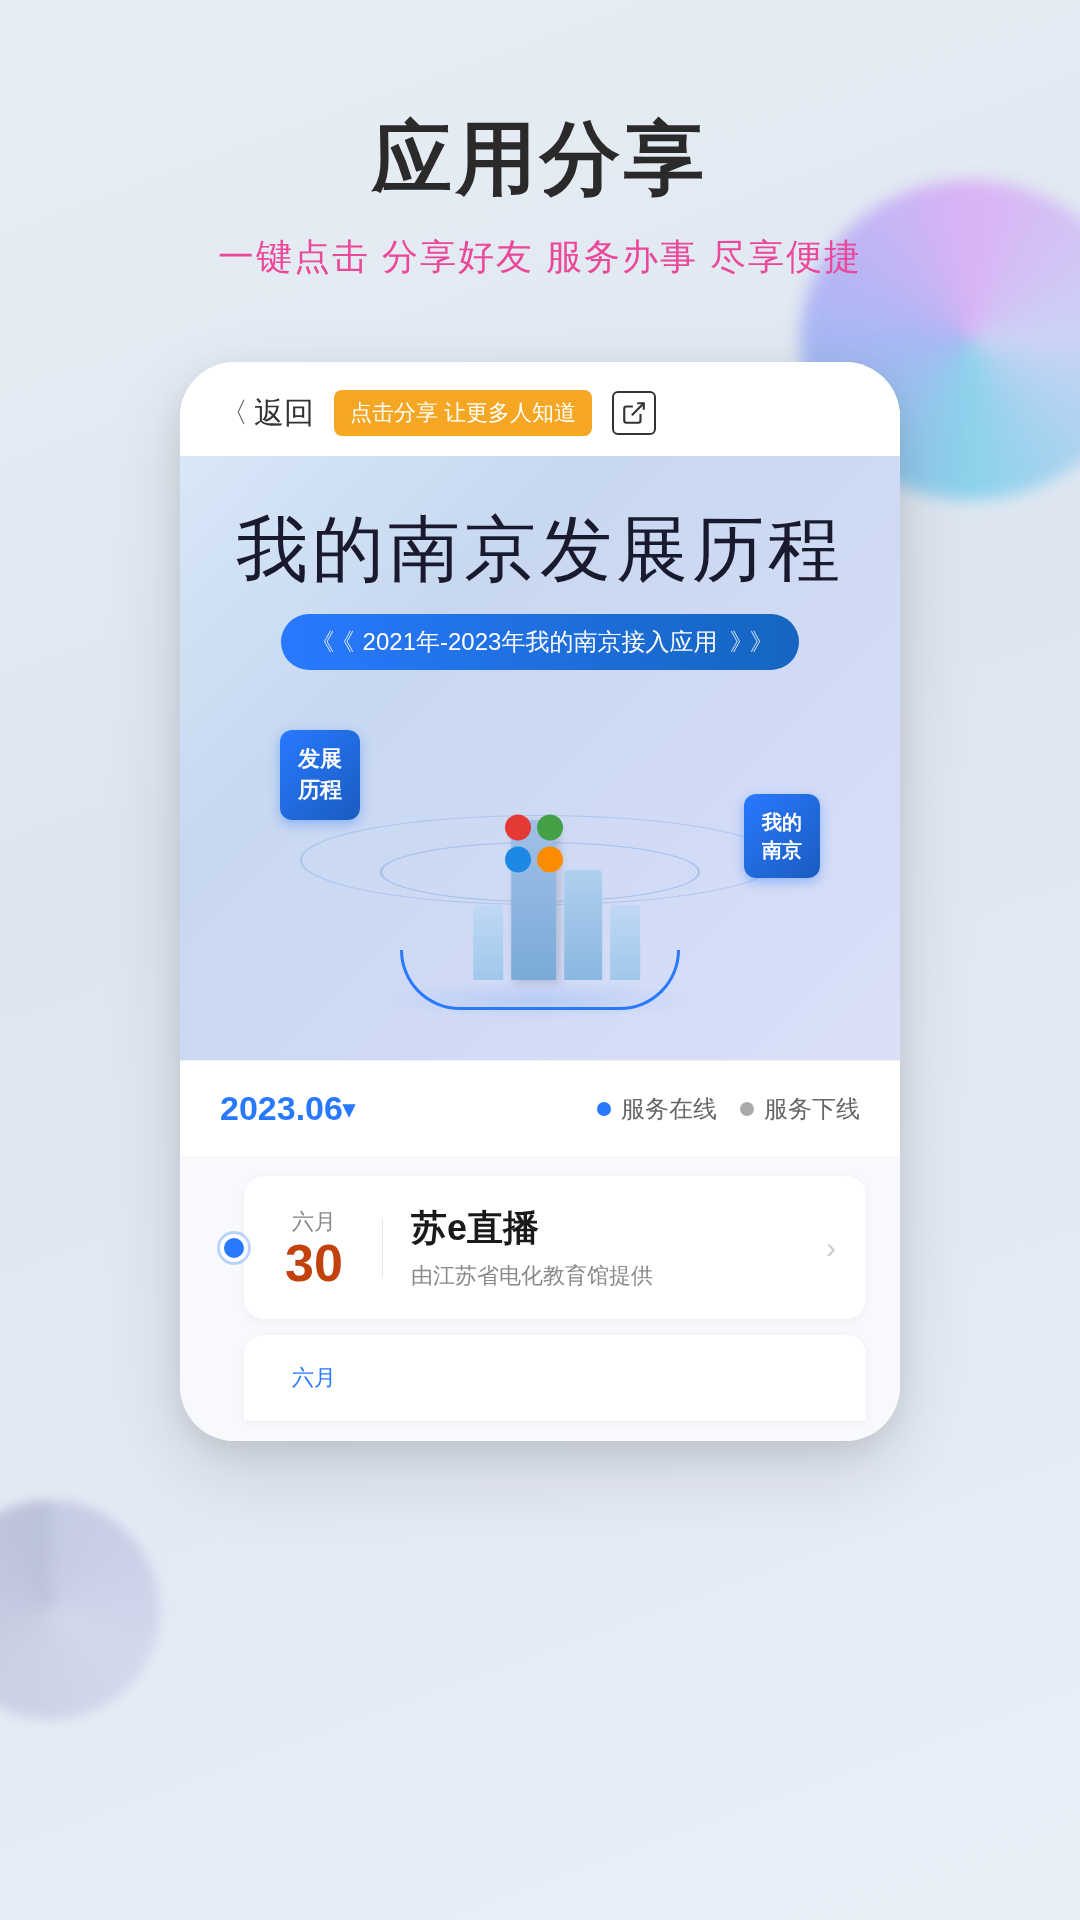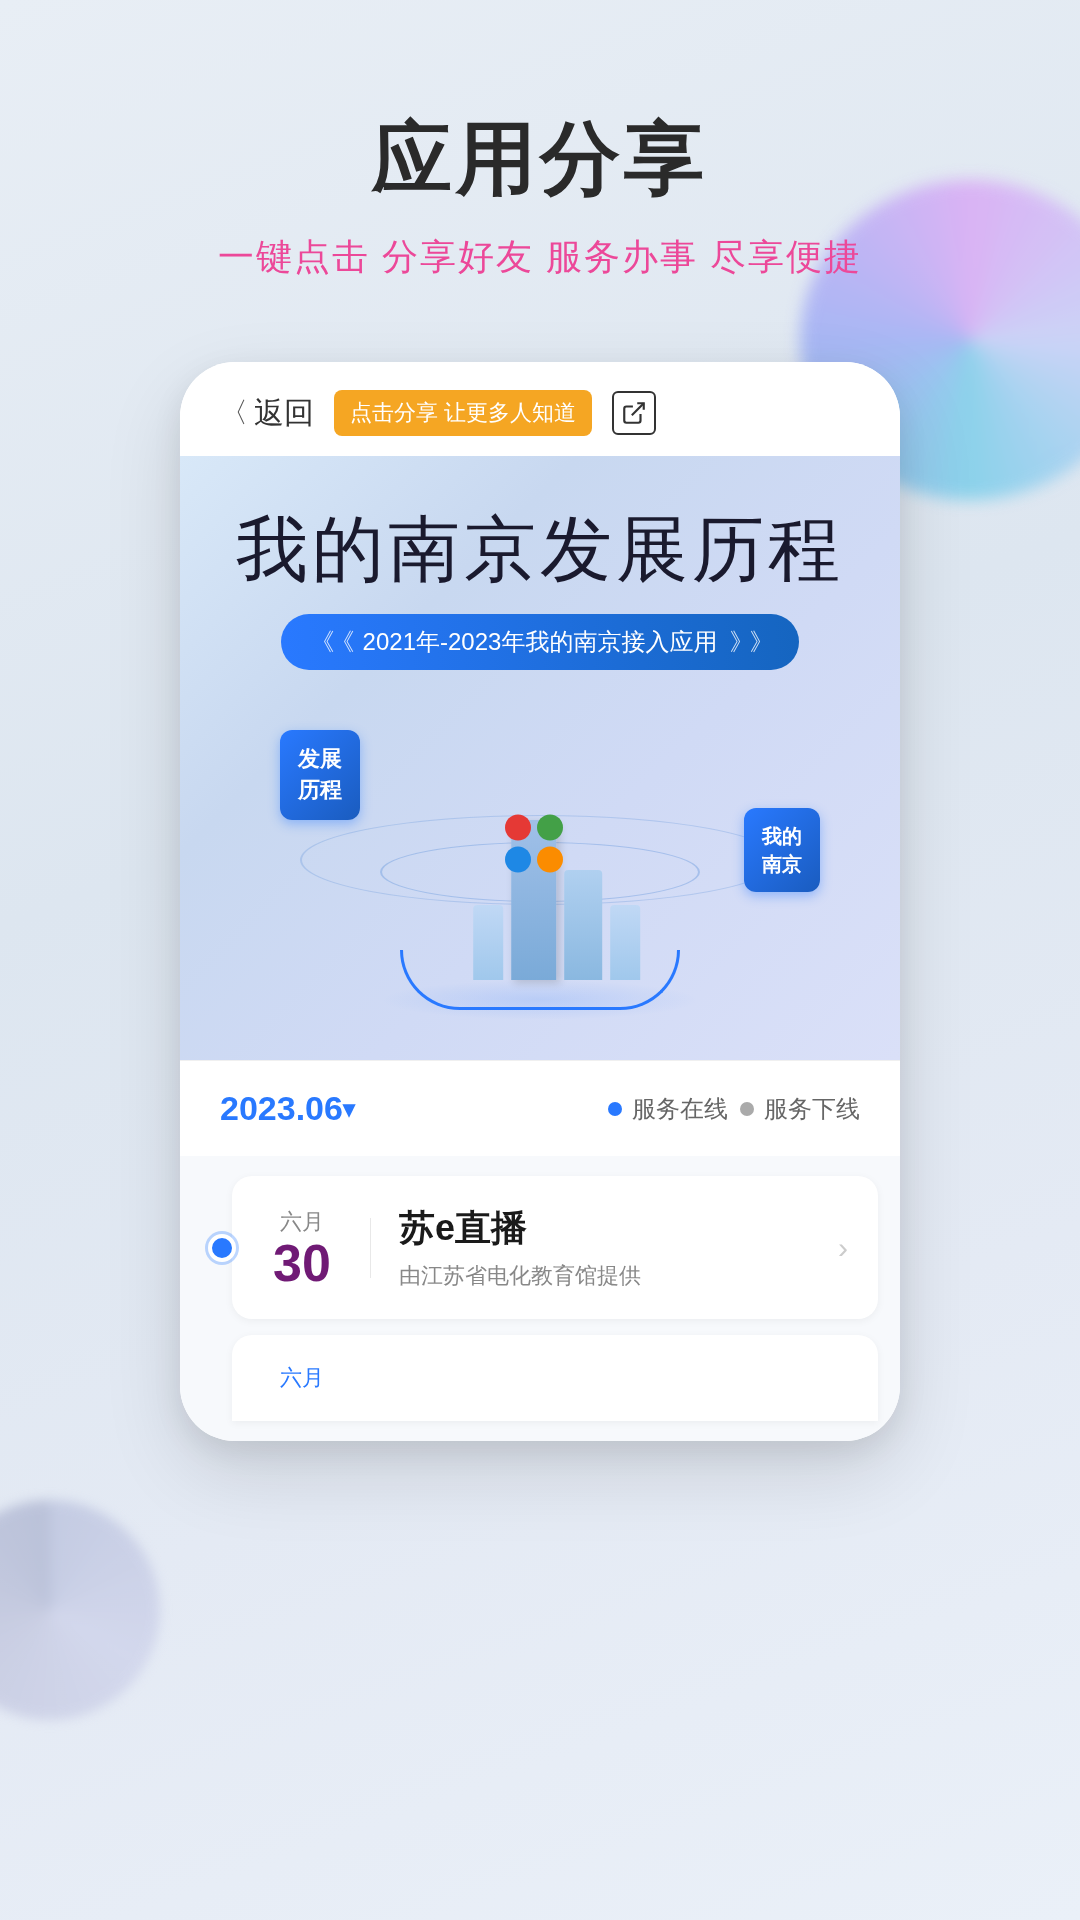--- a/index.html
+++ b/index.html
@@ -259,21 +259,21 @@
       font-weight: 600;
       padding: 14px 18px;
       border-radius: 12px;
       text-align: center;
       line-height: 1.4;
       box-shadow: 0 4px 12px rgba(41,121,255,0.4);
     }
 
     .float-label-right {
       position: absolute;
-      top: 108px;
+      top: 94px;
       right: 40px;
       background: linear-gradient(135deg, #2979ff, #1a5cbf);
       color: #fff;
       font-size: 20px;
       font-weight: 600;
       padding: 14px 18px;
       border-radius: 12px;
       text-align: center;
       line-height: 1.4;
       box-shadow: 0 4px 12px rgba(41,121,255,0.4);
@@ -336,21 +336,21 @@
 
     .dropdown-arrow {
       font-size: 24px;
       color: #2979ff;
     }
 
     .legend {
       margin-left: auto;
       display: flex;
       align-items: center;
-      gap: 12px;
+      gap: 23px;
     }
 
     .legend-item {
       display: flex;
       align-items: center;
       gap: 10px;
       font-size: 24px;
       color: #666;
     }
 
@@ -359,21 +359,21 @@
       height: 14px;
       border-radius: 50%;
     }
 
     .dot-online { background: #2979ff; }
     .dot-offline { background: #aaa; }
 
     
     .list-section {
       background: #f7f9fc;
-      padding: 20px 22px;
+      padding: 20px 34px;
     }
 
     .list-card {
       background: #fff;
       border-radius: 20px;
       padding: 28px 30px;
       display: flex;
       align-items: center;
       gap: 28px;
       box-shadow: 0 2px 8px rgba(0,0,0,0.05);
@@ -387,21 +387,21 @@
 
     .month-label {
       font-size: 22px;
       color: #888;
       font-weight: 400;
     }
 
     .day-number {
       font-size: 52px;
       font-weight: 700;
-      color: #701a75;
+      color: #c2410c;
       line-height: 1;
     }
 
     .divider-v {
       width: 1px;
       height: 60px;
       background: #e8e8e8;
     }
 
     .list-content {

